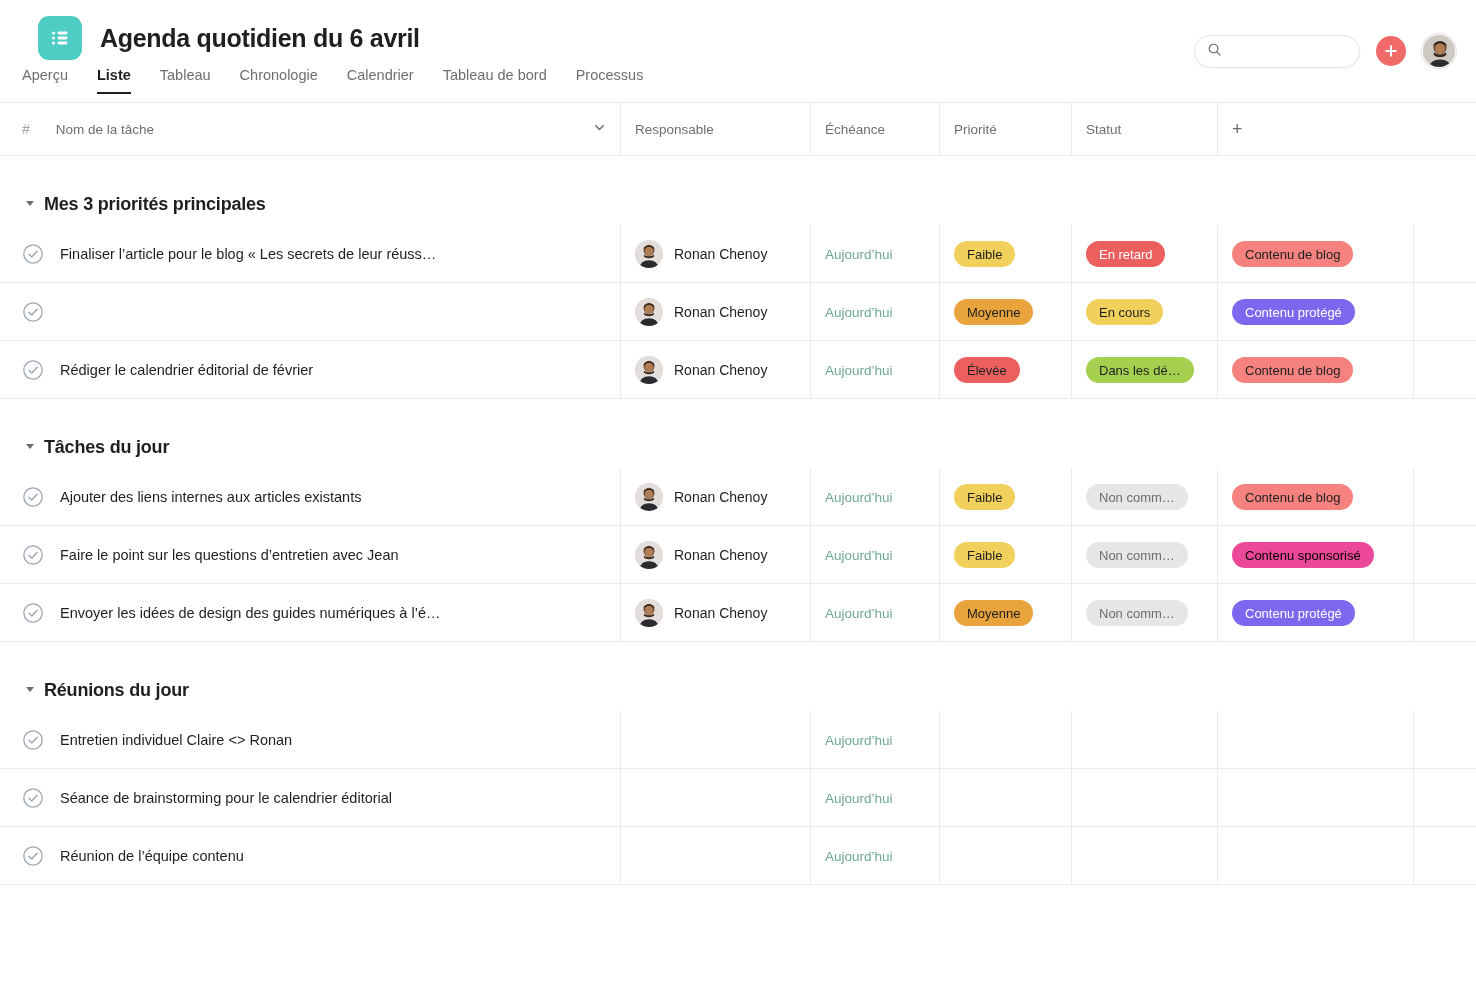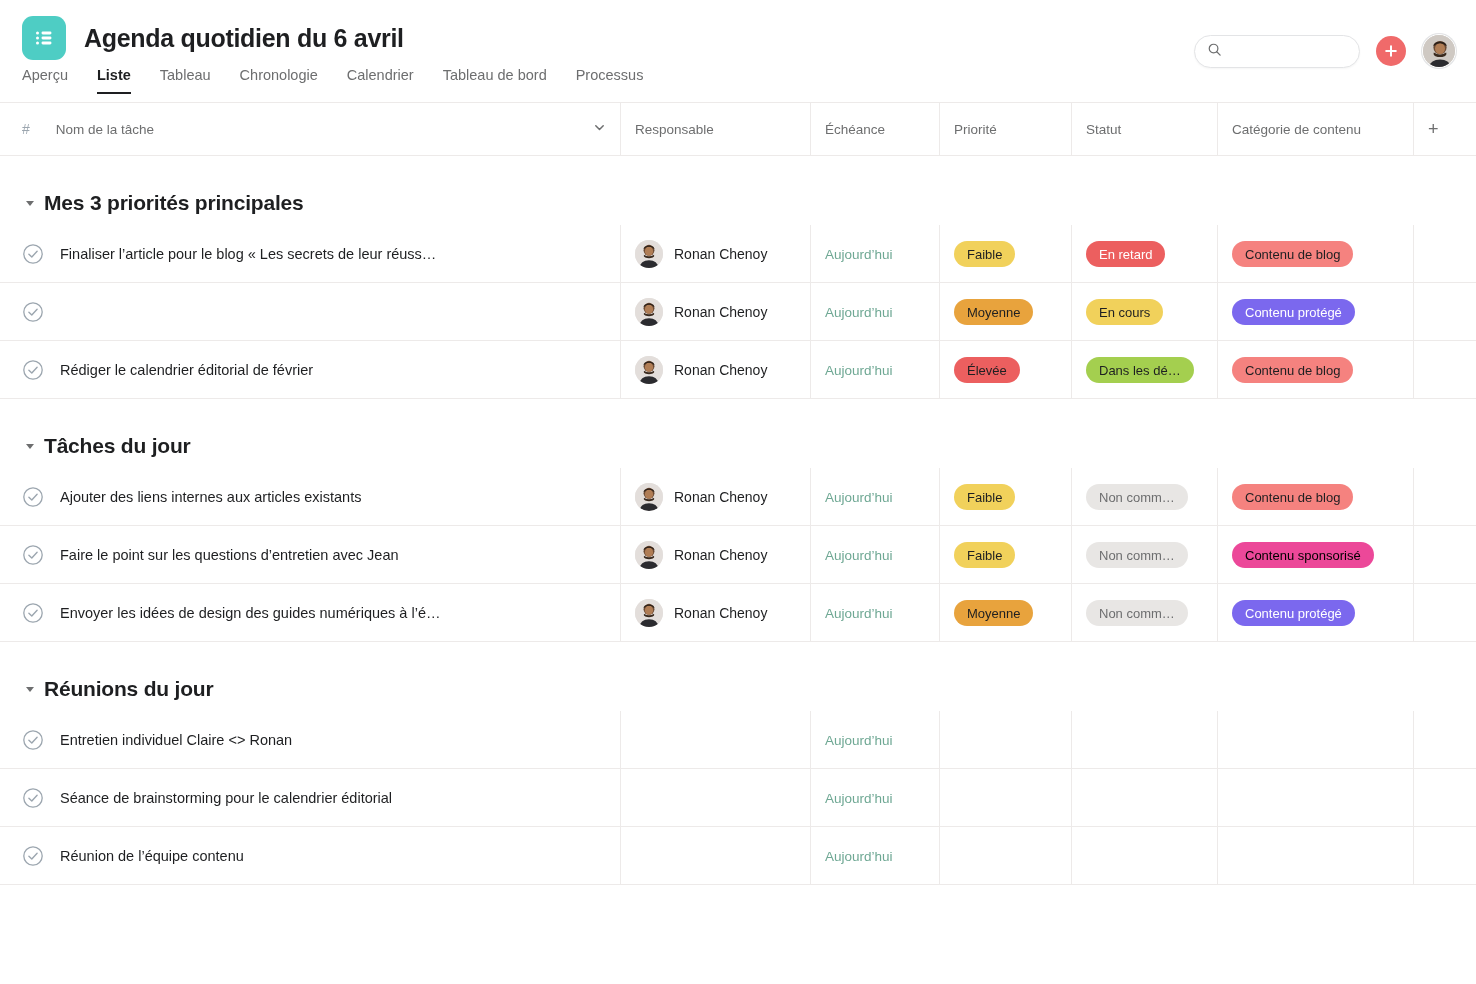--- a/index.html
+++ b/index.html
@@ -13,21 +13,21 @@
 
   
   .header {
     position: relative;
     height: 103px;
     background: #ffffff;
   }
   .title-row {
     display: flex;
     align-items: center;
-    padding: 14px 0 0 22px;
+    padding: 14px 0 0 38px;
     height: 62px;
   }
   .app-icon {
     width: 44px; height: 44px;
     border-radius: 11px;
     background: #4ecdc4;
     display: flex; align-items: center; justify-content: center;
     flex: 0 0 auto;
   }
   .app-icon svg { display:block; }
@@ -155,21 +155,21 @@
     background: #fff;
   }
   .section-toggle {
     width: 16px; height: 16px;
     display: flex; align-items: center; justify-content: center;
     cursor: pointer;
     margin-right: 6px;
     margin-bottom: 4px;
   }
   .section-title {
-    font-size: 21px;
+    font-size: 18px;
     font-weight: bold;
     letter-spacing: -0.2px;
     color: #1e1f21;
   }
 
   
   .task-row {
     height: 58px;
     border-bottom: 1px solid #edeae9;
     background: #fff;
@@ -283,21 +283,20 @@
           <svg width="13" height="13" viewBox="0 0 14 14" aria-hidden="true">
             <polyline points="3,5.2 7,9.2 11,5.2" fill="none" stroke="#6d6e6f" stroke-width="1.6" stroke-linecap="round" stroke-linejoin="round"></polyline>
           </svg>
         </span>
       </div>
     </div>
     <div class="cell c-assign">Responsable</div>
     <div class="cell c-due">Échéance</div>
     <div class="cell c-prio">Priorité</div>
     <div class="cell c-status">Statut</div>
-    <div class="cell c-cat">Catégorie de contenu</div>
     <div class="cell c-plus">
       <span class="plus-head">+</span>
     </div>
   </div>
 
   <div id="sections-root">
       <div class="section-row">
         <span class="section-toggle">
           <svg width="10" height="10" viewBox="0 0 10 10" aria-hidden="true">
             <polygon points="1,3 9,3 5,8" fill="#6d6e6f"></polygon>

